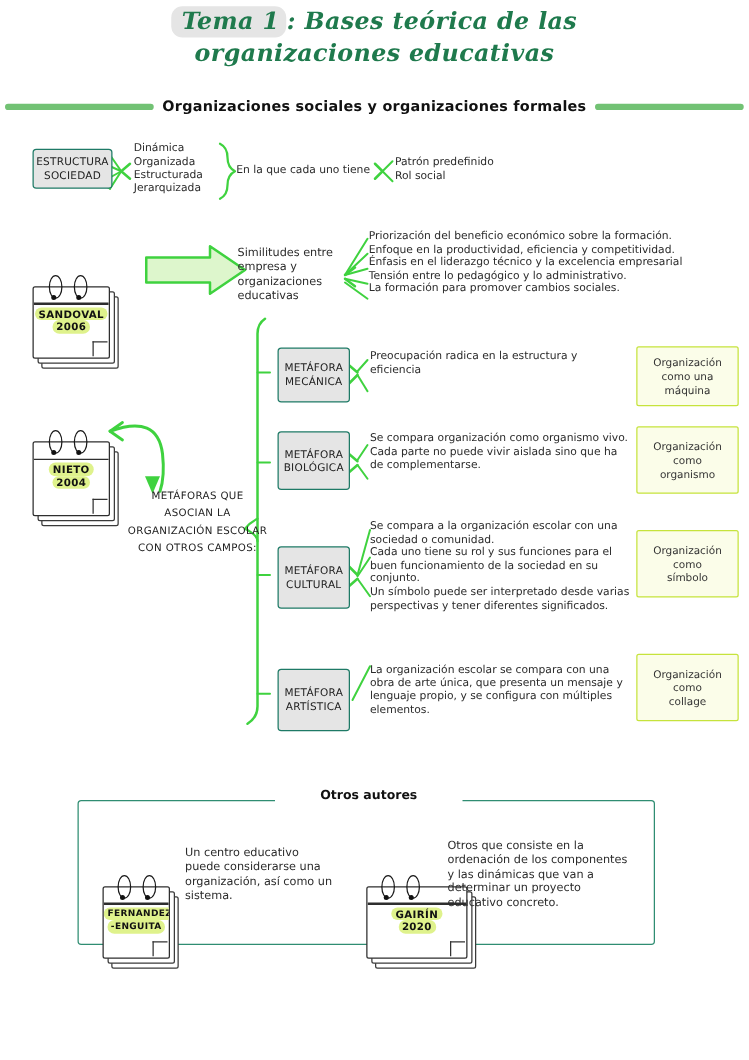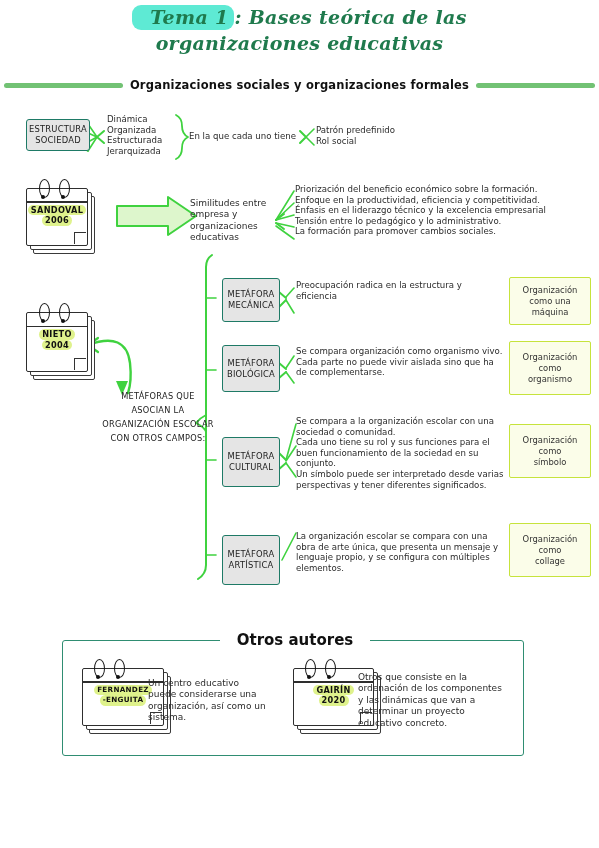--- a/index.html
+++ b/index.html
@@ -11,21 +11,21 @@
   .abs{position:absolute;}
 
   
   #title-block{left:0;top:4px;width:599px;text-align:center;}
   .title-line{
     font-family:"DejaVu Serif","Liberation Serif",serif;
     font-style:italic;font-weight:700;
     color:#1f7a4d;font-size:19px;line-height:26px;letter-spacing:.3px;
   }
   .hl-title{
-    background:#5eead4;border-radius:9px;padding:1px 6px 2px 18px;
+    background:#e5e5e5;border-radius:9px;padding:1px 6px 2px 8px;
     color:#1f7a4d;
   }
 
   
   .rule-wrap{display:flex;align-items:center;width:100%;}
   .rule-bar{flex:1 1 auto;height:5px;background:#72c274;border-radius:3px;}
   .rule-txt{
     flex:0 0 auto;padding:0 7px;font-weight:700;font-size:11.5px;
     color:#111;letter-spacing:.2px;white-space:nowrap;
     font-family:"DejaVu Sans","Liberation Sans",sans-serif;
@@ -44,21 +44,21 @@
   }
   .tealbox span{display:block;}
   .yellowbox{
     border:1.6px solid #c6e33c;background:#fbfde9;border-radius:2px;
     display:flex;flex-direction:column;align-items:center;justify-content:center;
     text-align:center;font-size:8.4px;line-height:11px;color:#333;
   }
   .yellowbox span{display:block;}
 
   
-  .cal{position:absolute;}
+  .cal{position:absolute;margin-top:41px;}
   .cal .shadow2{position:absolute;left:7px;top:8px;width:100%;height:100%;
      background:#ffffff;border:1.4px solid #3a3a3a;border-radius:2px;}
   .cal .shadow1{position:absolute;left:4px;top:4px;width:100%;height:100%;
      background:#ffffff;border:1.4px solid #3a3a3a;border-radius:2px;}
   .cal .sheet{position:absolute;left:0;top:0;width:100%;height:100%;
      background:#ffffff;border:1.6px solid #2e2e2e;border-radius:2px;overflow:hidden;}
   .cal .topline{position:absolute;left:0;top:22%;width:100%;height:1.4px;background:#2e2e2e;}
   .cal .ring{position:absolute;top:-9px;width:9px;height:17px;
      border:1.8px solid #1a1a1a;border-radius:50%/50%;background:transparent;}
   .cal .ringdot{position:absolute;width:4px;height:4px;border-radius:50%;background:#111;}
@@ -72,21 +72,21 @@
   
   #wires{position:absolute;left:0;top:0;width:599px;height:848px;pointer-events:none;}
 
   
   #otros-panel{
     left:62px;top:640px;width:460px;height:114px;
     border:1.6px solid #2f8d72;border-radius:3px;background:transparent;
   }
   #otros-caption{
     left:220px;top:631px;width:150px;text-align:center;background:#fff;
-    font-weight:700;font-size:15px;color:#111;
+    font-weight:700;font-size:10px;color:#111;
     font-family:"DejaVu Sans","Liberation Sans",sans-serif;
   }
 </style>
 </head>
 <body>
 
 <div class="abs" id="title-block">
   <div class="title-line">
     <span class="hl-title">Tema 1</span><span>: Bases teórica de las</span>
   </div>
@@ -277,21 +277,21 @@
 </div>
 <div class="abs yellowbox" style="left:509px;top:523px;width:80px;height:52px;">
   <span>Organización</span>
   <span>como</span>
   <span>collage</span>
 </div>
 
 <div class="abs" id="otros-panel"></div>
 <div class="abs" id="otros-caption">Otros autores</div>
 
-<div class="cal" style="left:82px;top:668px;width:80px;height:56px;">
+<div class="cal" style="left:82px;top:668px;width:52px;height:56px;">
   <div class="shadow2"></div>
   <div class="shadow1"></div>
   <div class="sheet">
     <div class="topline"></div>
     <div class="lbl" style="font-size:7.2px;">
       <span class="hl">FERNANDEZ</span><br>
       <span class="hl">-ENGUITA</span>
     </div>
     <div class="fold"></div>
   </div>

